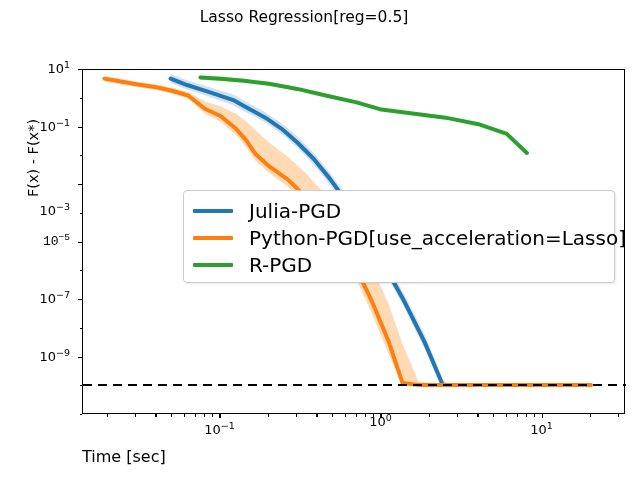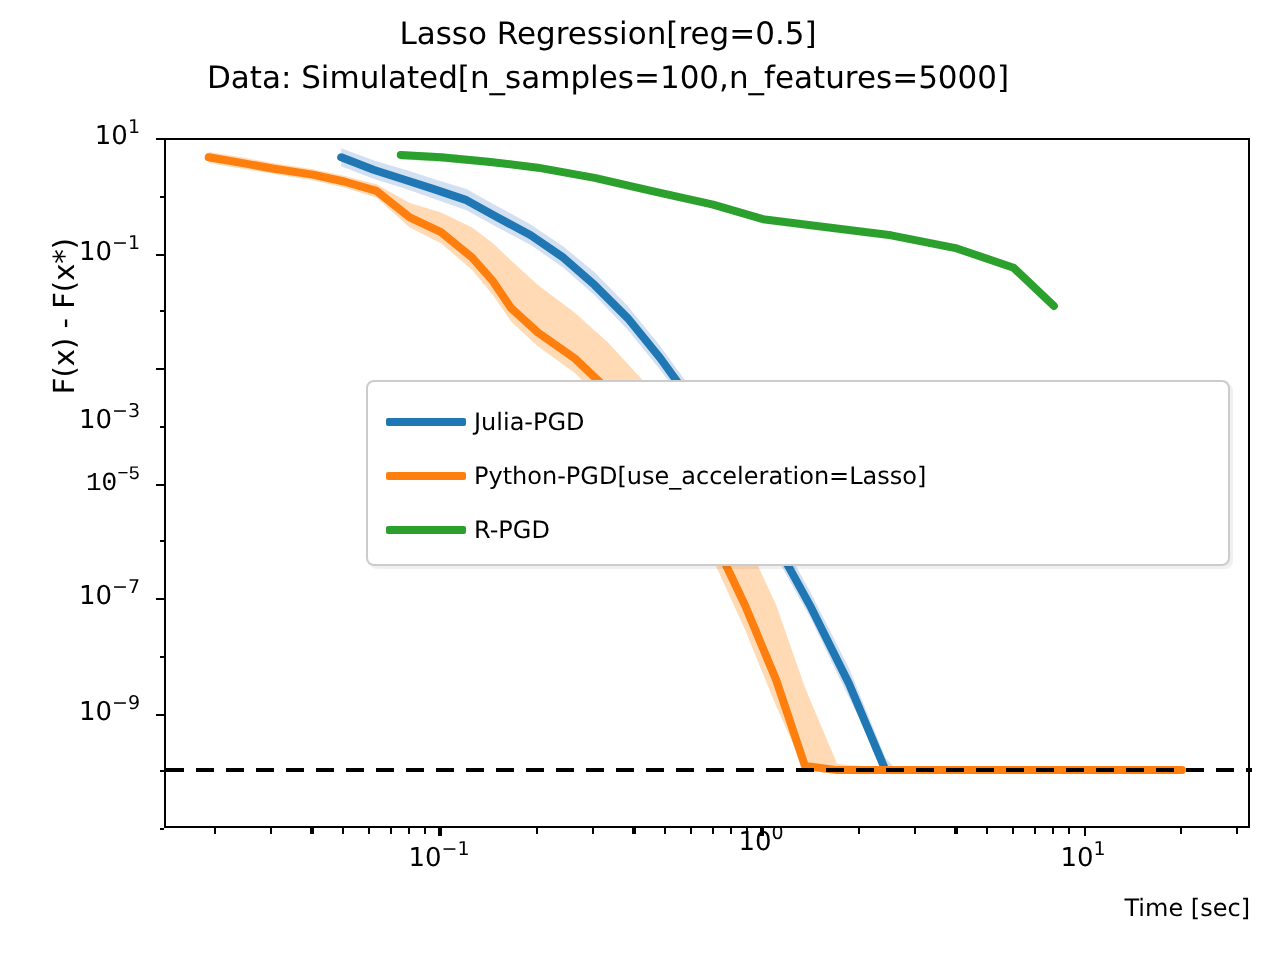--- a/index.html
+++ b/index.html
@@ -35,40 +35,39 @@
   .xtick-mark{position:absolute;height:4px;width:1.1px;background:#000;top:414px;}
   .xtick-mark.minor{height:2.5px;top:414px;}
   #ylabel{
     position:absolute;left:-97px;top:150px;width:260px;
     text-align:center;font-size:14.5px;color:#000;
     transform:rotate(-90deg);transform-origin:center center;
     white-space:nowrap;
   }
   #xlabel{
     position:absolute;left:82px;top:447px;width:543px;
-    text-align:right;font-size:12px;color:#000;
+    text-align:left;font-size:16px;color:#000;
   }
   #legend{
     position:absolute;left:183px;top:190px;width:432px;height:93px;
     background:#fff;border:1px solid #ccc;border-radius:4px;
     box-sizing:border-box;padding:6px 9px;
     box-shadow:1.5px 1.5px 0 rgba(0,0,0,0.06);
   }
   .legend-row{display:flex;align-items:center;height:27px;}
   .legend-swatch{width:40px;height:4px;border-radius:1px;flex:0 0 auto;}
-  .legend-text{margin-left:4px;font-size:12px;color:#000;white-space:nowrap;}
+  .legend-text{margin-left:16px;font-size:20px;color:#000;white-space:nowrap;}
 </style>
 </head>
 <body>
 
 <div id="figure">
 
   <div class="title-block">
     <span class="title-line">Lasso Regression[reg=0.5]</span>
-    <span class="title-line">Data: Simulated[n_samples=100,n_features=5000]</span>
   </div>
 
   <div id="ylabel-wrap">
     <div id="ylabel">F(x) - F(x*)</div>
   </div>
 
   <div id="xlabel">Time [sec]</div>
 
   <div id="ytick-labels">
       <div class="ytick-label" style="left: 8px; top: 62px;">10<sup>1</sup></div>

